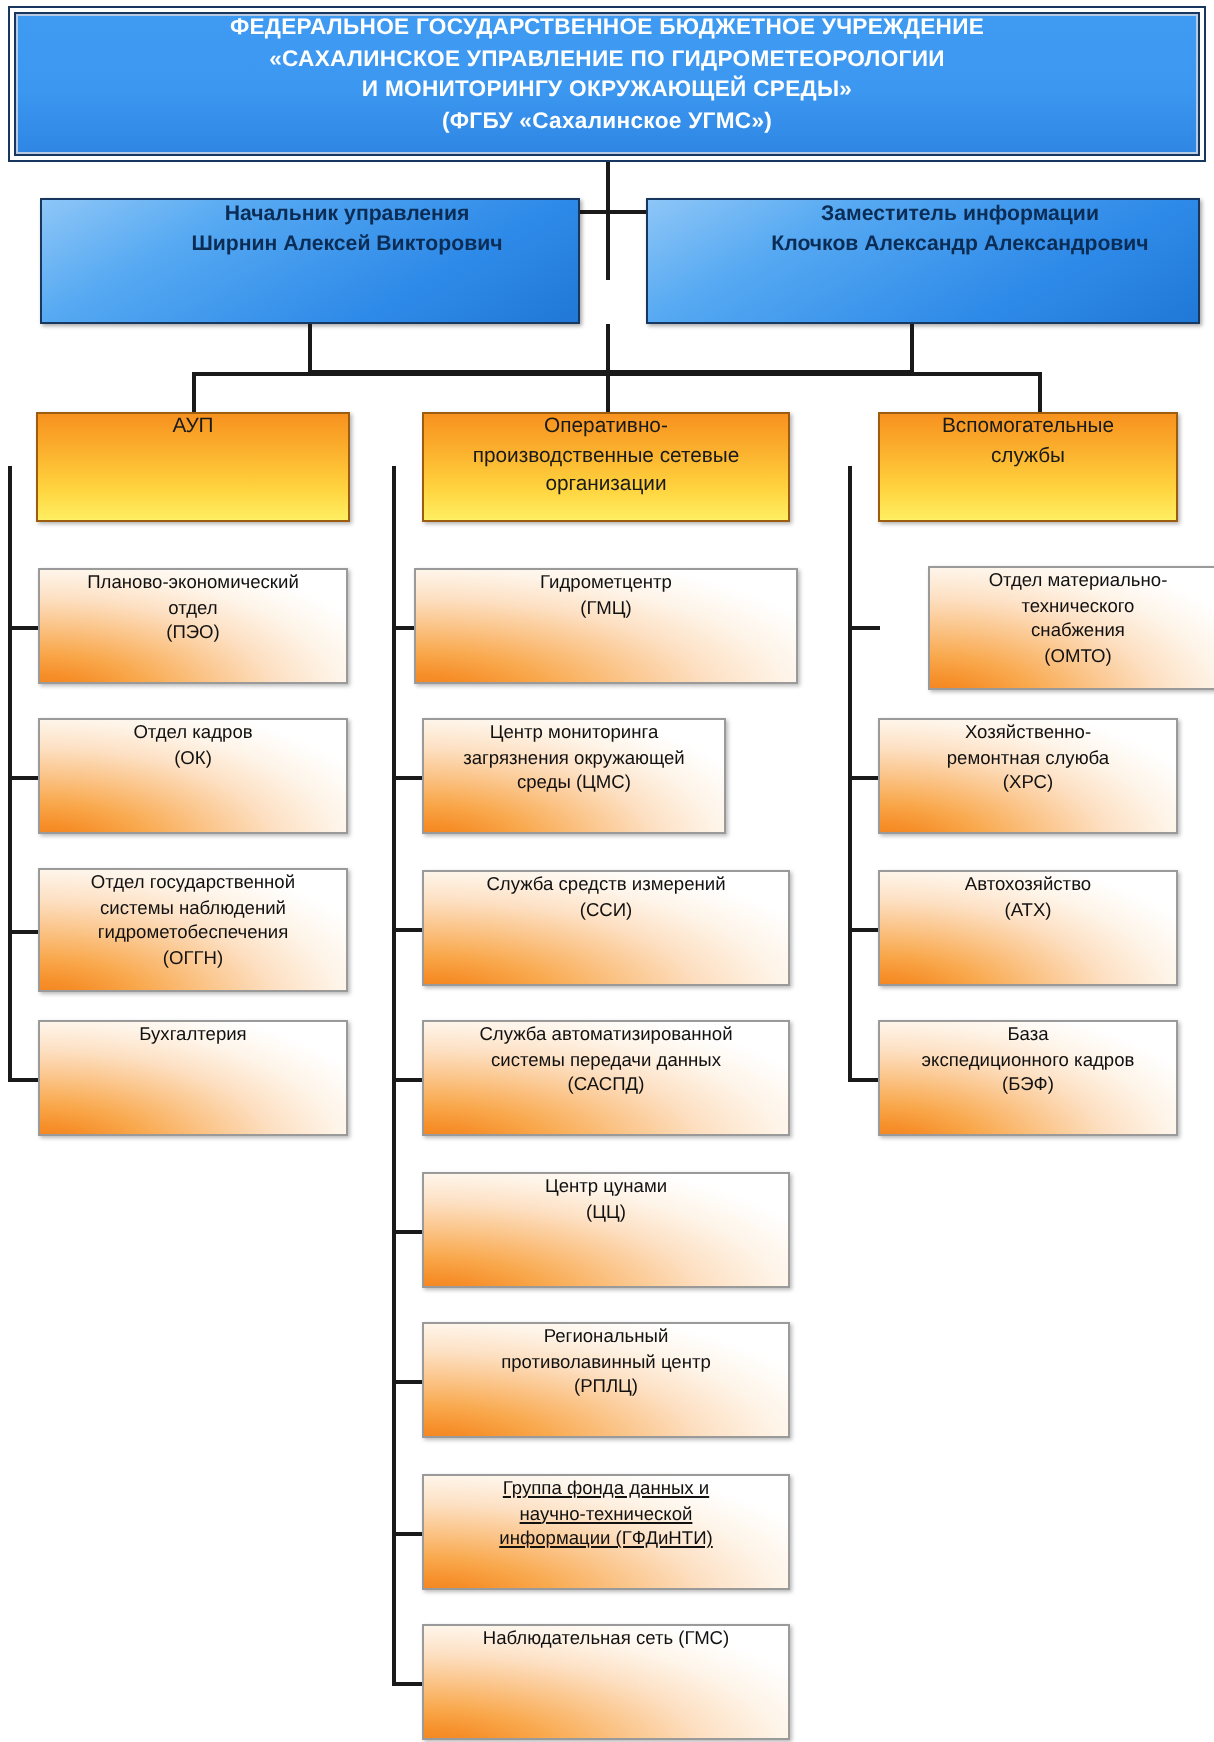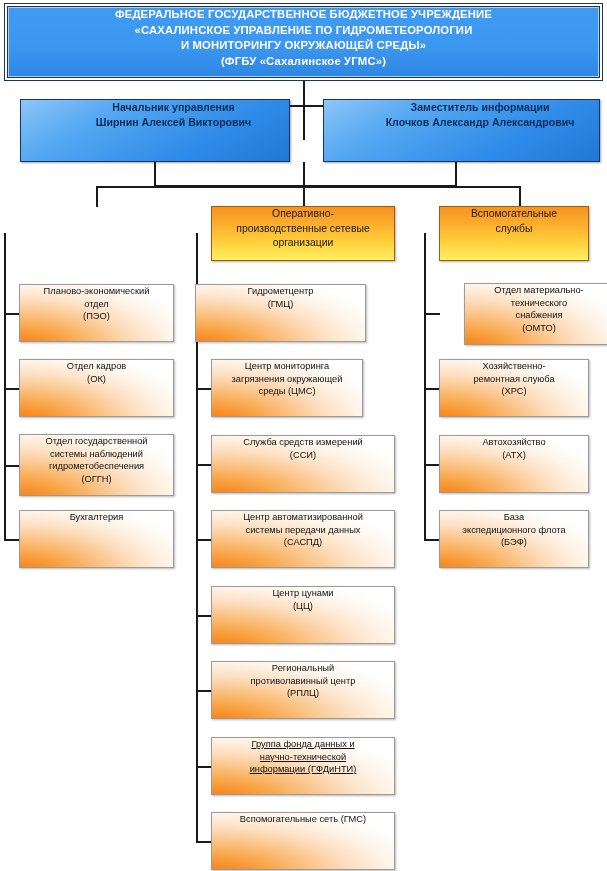--- a/index.html
+++ b/index.html
@@ -128,20 +128,23 @@
   <div class="line v" style="left:154px; top:162px; width:2px; height:25px;"></div>
   <div class="line v" style="left:455px; top:162px; width:2px; height:25px;"></div>
   <div class="line h" style="left:154px; top:185px; width:303px; height:2px;"></div>
   <div class="line v" style="left:303px; top:162px; width:2px; height:26px;"></div>
 
   <div class="line h" style="left:96px; top:186px; width:425px; height:2px;"></div>
   <div class="line v" style="left:96px; top:186px; width:2px; height:21px;"></div>
   <div class="line v" style="left:303px; top:186px; width:2px; height:21px;"></div>
   <div class="line v" style="left:519px; top:186px; width:2px; height:21px;"></div>
 
+  <div class="box box-cat" style="left:18px; top:206px; width:157px; height:55px;">
+    <span class="txt">АУП</span>
+  </div>
   <div class="box box-cat" style="left:211px; top:206px; width:184px; height:55px;">
     <span class="txt">Оперативно-
 производственные сетевые
 организации</span>
   </div>
   <div class="box box-cat" style="left:439px; top:206px; width:150px; height:55px;">
     <span class="txt">Вспомогательные
 службы</span>
   </div>
 
@@ -173,54 +176,54 @@
   <div class="line v" style="left:196px; top:233px; width:2px; height:610px;"></div>
   <div class="line h" style="left:196px; top:313px; width:16px; height:2px;"></div>
   <div class="line h" style="left:196px; top:388px; width:16px; height:2px;"></div>
   <div class="line h" style="left:196px; top:464px; width:16px; height:2px;"></div>
   <div class="line h" style="left:196px; top:539px; width:16px; height:2px;"></div>
   <div class="line h" style="left:196px; top:615px; width:16px; height:2px;"></div>
   <div class="line h" style="left:196px; top:690px; width:16px; height:2px;"></div>
   <div class="line h" style="left:196px; top:766px; width:16px; height:2px;"></div>
   <div class="line h" style="left:196px; top:841px; width:16px; height:2px;"></div>
 
-  <div class="box box-leaf" style="left:195px; top:284px; width:171px; height:58px;">
+  <div class="box box-leaf" style="left:207px; top:284px; width:192px; height:58px;">
     <span class="txt">Гидрометцентр
 (ГМЦ)</span>
   </div>
   <div class="box box-leaf" style="left:211px; top:359px; width:152px; height:58px;">
     <span class="txt">Центр мониторинга
 загрязнения окружающей
 среды (ЦМС)</span>
   </div>
   <div class="box box-leaf" style="left:211px; top:435px; width:184px; height:58px;">
     <span class="txt">Служба средств измерений
 (ССИ)</span>
   </div>
   <div class="box box-leaf" style="left:211px; top:510px; width:184px; height:58px;">
-    <span class="txt">Центр автоматизированной
+    <span class="txt">Служба автоматизированной
 системы передачи данных
 (САСПД)</span>
   </div>
   <div class="box box-leaf" style="left:211px; top:586px; width:184px; height:58px;">
     <span class="txt">Центр цунами
 (ЦЦ)</span>
   </div>
   <div class="box box-leaf" style="left:211px; top:661px; width:184px; height:58px;">
     <span class="txt">Региональный
 противолавинный центр
 (РПЛЦ)</span>
   </div>
   <div class="box box-leaf" style="left:211px; top:737px; width:184px; height:58px;text-decoration:underline;">
     <span class="txt">Группа фонда данных и
 научно-технической
 информации (ГФДиНТИ)</span>
   </div>
   <div class="box box-leaf" style="left:211px; top:812px; width:184px; height:58px;">
-    <span class="txt">Вспомогательные сеть (ГМС)</span>
+    <span class="txt">Наблюдательная сеть (ГМС)</span>
   </div>
 
   <div class="line v" style="left:424px; top:233px; width:2px; height:307px;"></div>
   <div class="line h" style="left:424px; top:313px; width:16px; height:2px;"></div>
   <div class="line h" style="left:424px; top:388px; width:16px; height:2px;"></div>
   <div class="line h" style="left:424px; top:464px; width:16px; height:2px;"></div>
   <div class="line h" style="left:424px; top:539px; width:16px; height:2px;"></div>
 
   <div class="box box-leaf" style="left:464px; top:283px; width:150px; height:62px;">
     <span class="txt">Отдел материально-
@@ -232,17 +235,17 @@
     <span class="txt">Хозяйственно-
 ремонтная слуюба
 (ХРС)</span>
   </div>
   <div class="box box-leaf" style="left:439px; top:435px; width:150px; height:58px;">
     <span class="txt">Автохозяйство
 (АТХ)</span>
   </div>
   <div class="box box-leaf" style="left:439px; top:510px; width:150px; height:58px;">
     <span class="txt">База
-экспедиционного флота
+экспедиционного кадров
 (БЭФ)</span>
   </div>
 
 </div>
 
 </body></html>

